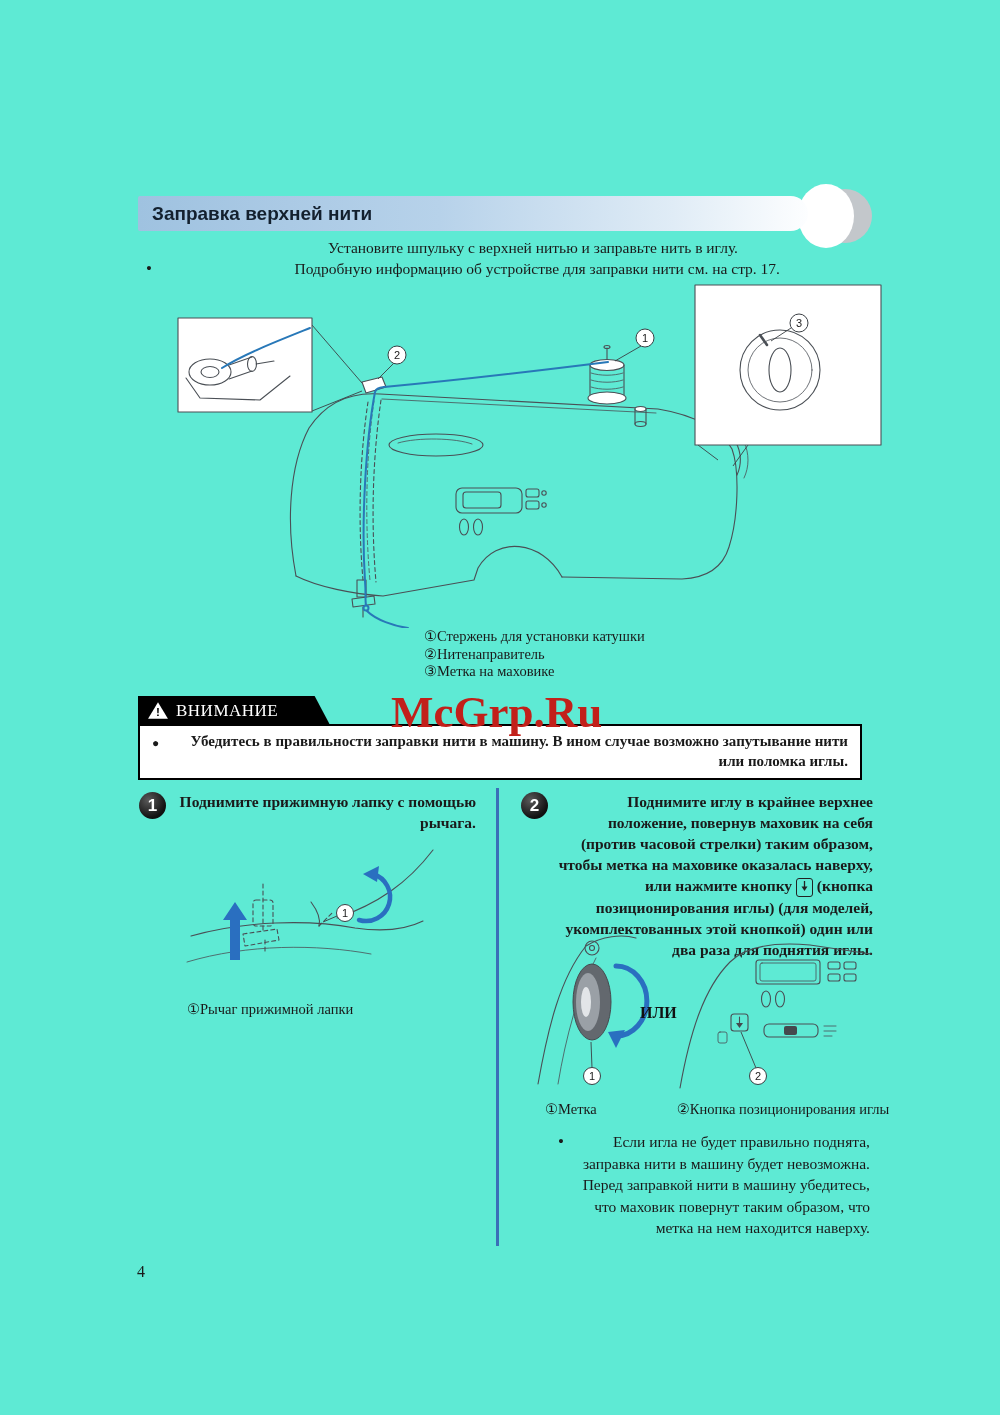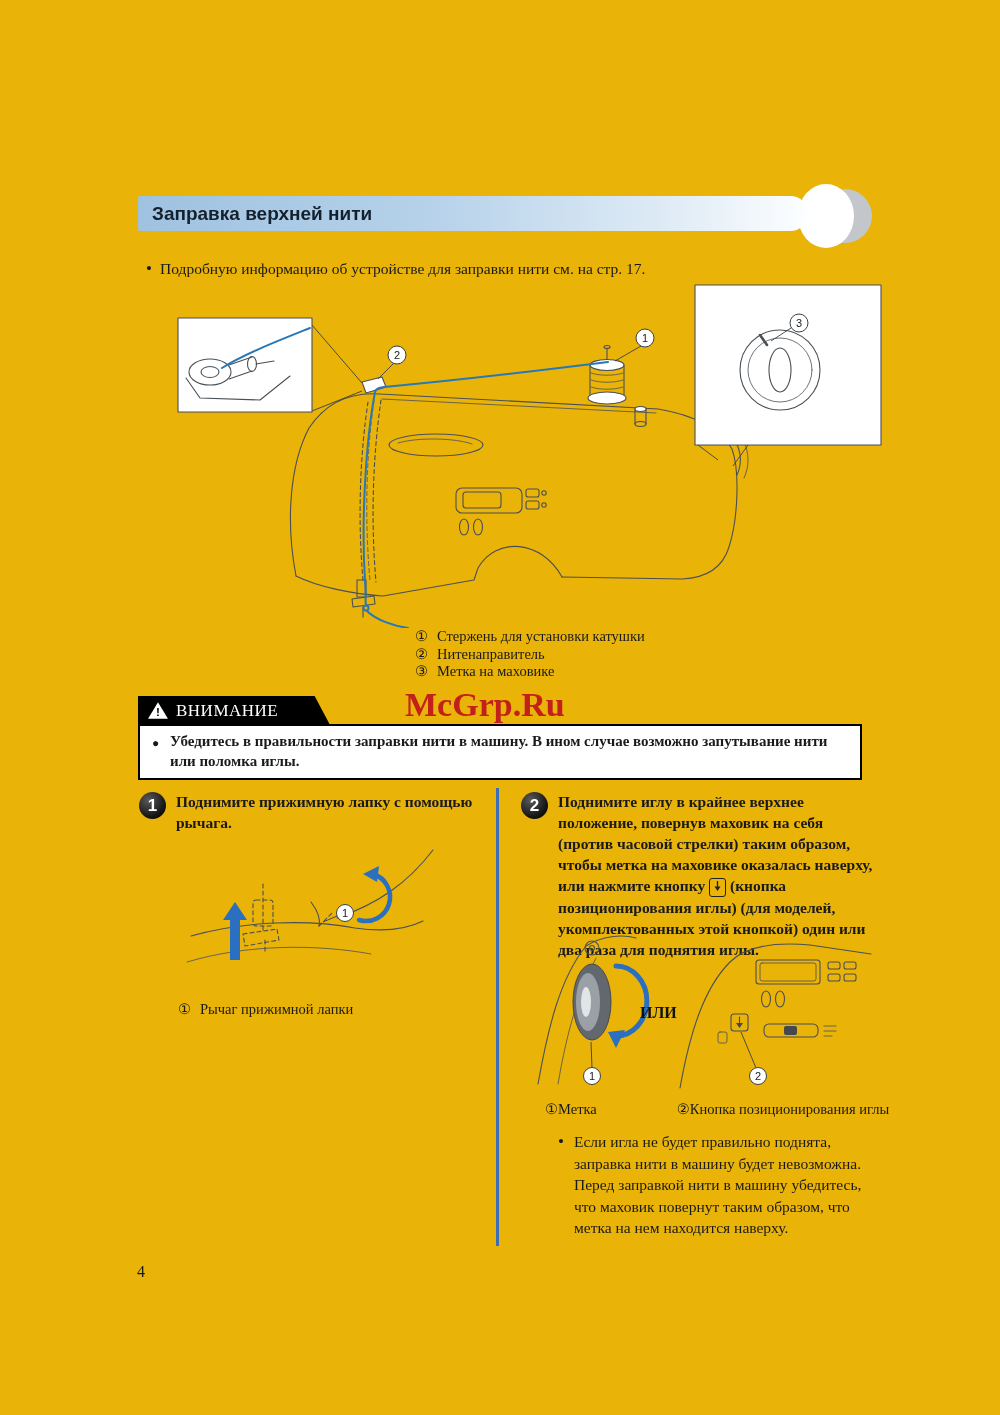--- a/index.html
+++ b/index.html
@@ -1,17 +1,17 @@
 <!DOCTYPE html>
 <html><head>
 <meta charset="utf-8">
 <style>
   html,body{margin:0;padding:0;background:#fff;}
-  .page{position:relative;width:1000px;height:1415px;background:#eab308;overflow:hidden;
-        font-family:"Liberation Serif",serif;color:#1a1a1a;}
+  .page{position:relative;width:1000px;height:1415px;background:#5eead4;overflow:hidden;
+        font-family:"Liberation Serif",serif;color:#1a1a1a;text-align:right;}
 
   
   .header-bar{position:absolute;left:138px;top:196px;width:670px;height:35px;
       background:linear-gradient(90deg,#9fc2e0 0%,#b7d2ea 45%,#e0ecf6 80%,#fdfeff 100%);
       border-radius:2px 18px 18px 2px;display:flex;align-items:center;}
   .header-title{padding-left:14px;font-family:"Liberation Sans",sans-serif;
       font-weight:bold;font-size:19px;color:#13202e;}
   .crescent{position:absolute;left:818px;top:189px;width:54px;height:54px;}
   .crescent::before{content:"";position:absolute;inset:0;background:#c3c7cb;border-radius:50%;}
   .crescent::after{content:"";position:absolute;left:-20px;top:-5px;width:56px;height:64px;
@@ -27,21 +27,21 @@
   .main-diagram{position:absolute;left:138px;top:278px;width:752px;height:350px;}
   .diagram-legend{position:absolute;left:415px;top:628px;font-size:14.5px;line-height:17.5px;}
   .legend-row{display:flex;}
   .legend-num{width:22px;flex:0 0 22px;}
 
   
   .warning-banner{position:absolute;left:138px;top:696px;width:192px;height:29px;background:#000;
       clip-path:polygon(0 0,92% 0,100% 100%,0 100%);display:flex;align-items:center;gap:7px;
       padding-left:9px;box-sizing:border-box;}
   .warning-title{color:#fff;font-weight:normal;font-size:17px;letter-spacing:0.5px;}
-  .watermark{position:absolute;left:405px;top:686px;font-size:34px;font-weight:bold;
+  .watermark{position:absolute;left:391px;top:686px;font-size:45px;font-weight:bold;
       color:#c2201a;z-index:6;}
   .warning-box{position:absolute;left:138px;top:724px;width:724px;box-sizing:border-box;
       border:2px solid #000;padding:6px 12px 7px 12px;background:#fff;}
   .wtext{position:relative;padding-left:18px;font-weight:bold;font-size:15px;line-height:19.5px;}
   .wtext::before{content:"\25CF";position:absolute;left:0;top:2px;font-size:12px;}
 
   
   .step-badge{position:absolute;width:27px;height:27px;border-radius:50%;
       background:radial-gradient(circle at 35% 30%,#5a5a5a,#101010 70%);
       color:#fff;font-family:"Liberation Sans",sans-serif;font-weight:bold;font-size:17px;
@@ -88,20 +88,21 @@
 </head>
 <body>
 
 <div class="page">
 
   <div class="crescent"></div>
   <div class="header-bar">
     <span class="header-title">Заправка верхней нити</span>
   </div>
 
+  <div class="intro-text">Установите шпульку с верхней нитью и заправьте нить в иглу.</div>
   <div class="intro-bullet">Подробную информацию об устройстве для заправки нити см. на стр. 17.</div>
 
   <div class="main-diagram">
     <svg width="752" height="350" viewBox="0 0 752 350">
 
       <g>
         <path class="la" d="M158,298 C148,246 151,188 171,150 C189,123 214,114 242,116 L520,131 C557,137 584,152 594,171 C602,193 600,241 591,269 C584,292 566,300 544,301 L424,299"></path>
         <path class="la" d="M424,299 C404,262 358,258 340,290 L336,302 L245,318 C215,316 180,309 158,298"></path>
         <path class="la thin" d="M244,121 L518,135"></path>
         <path class="la dash" d="M230,124 C223,170 219,235 225,302"></path>

